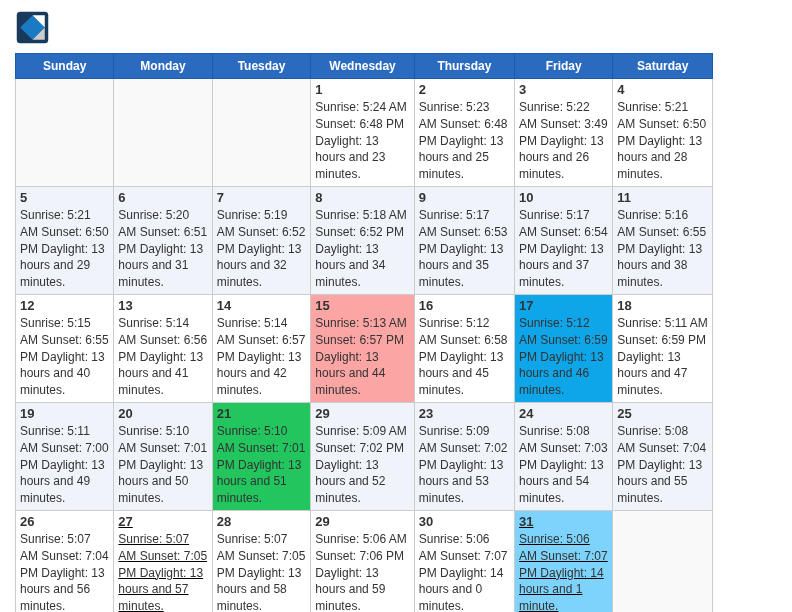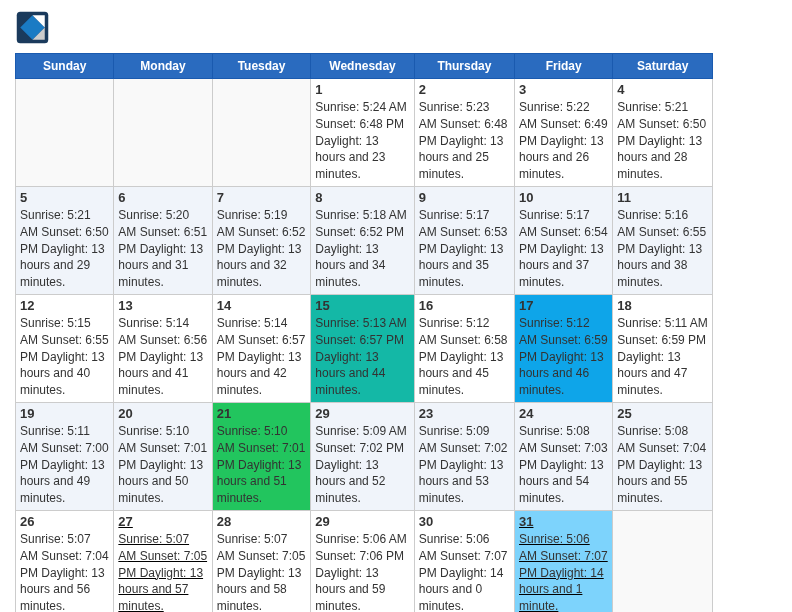--- a/index.html
+++ b/index.html
@@ -109,21 +109,21 @@
           <td style="background: rgb(255, 255, 255);">
             <div class="day-num">2</div>
             <div class="day-info">Sunrise: 5:23 AM
 Sunset: 6:48 PM
 Daylight: 13 hours
 and 25 minutes.</div>
           </td>
           <td style="background: rgb(255, 255, 255);">
             <div class="day-num">3</div>
             <div class="day-info">Sunrise: 5:22 AM
-Sunset: 6:49 PM
+Sunset: 3:49 PM
 Daylight: 13 hours
 and 26 minutes.</div>
           </td>
           <td style="background: rgb(255, 255, 255);">
             <div class="day-num">4</div>
             <div class="day-info">Sunrise: 5:21 AM
 Sunset: 6:50 PM
 Daylight: 13 hours
 and 28 minutes.</div>
           </td>
@@ -194,21 +194,21 @@
 Daylight: 13 hours
 and 41 minutes.</div>
           </td>
           <td style="background: rgb(255, 255, 255);">
             <div class="day-num">14</div>
             <div class="day-info">Sunrise: 5:14 AM
 Sunset: 6:57 PM
 Daylight: 13 hours
 and 42 minutes.</div>
           </td>
-          <td style="background: #14b8a6;">
+          <td style="background: #fca5a5;">
             <div class="day-num">15</div>
             <div class="day-info">Sunrise: 5:13 AM
 Sunset: 6:57 PM
 Daylight: 13 hours
 and 44 minutes.</div>
           </td>
           <td style="background: rgb(255, 255, 255);">
             <div class="day-num">16</div>
             <div class="day-info">Sunrise: 5:12 AM
 Sunset: 6:58 PM

